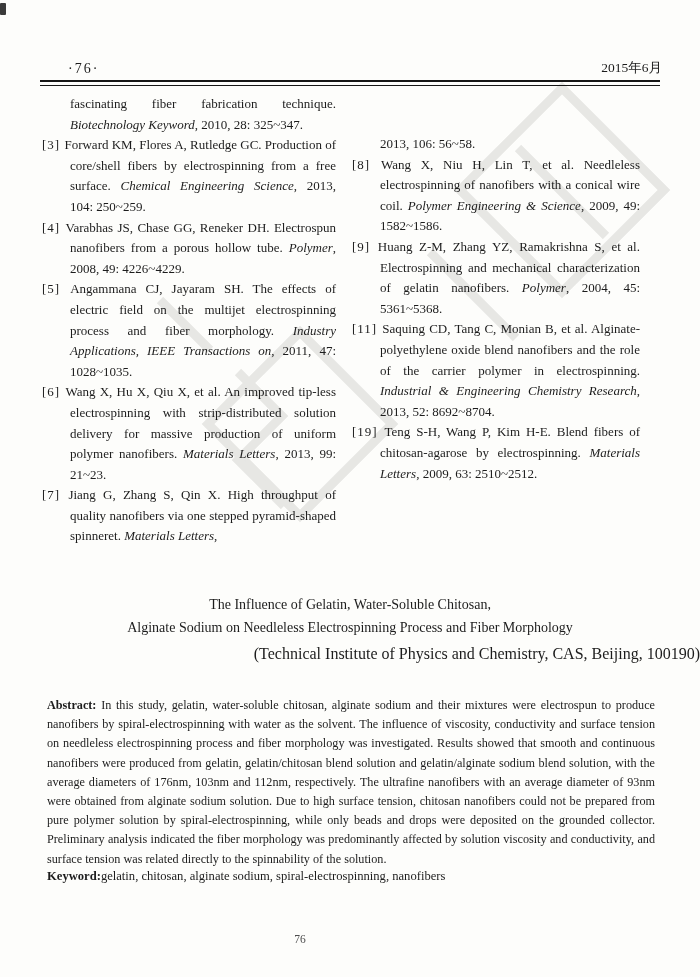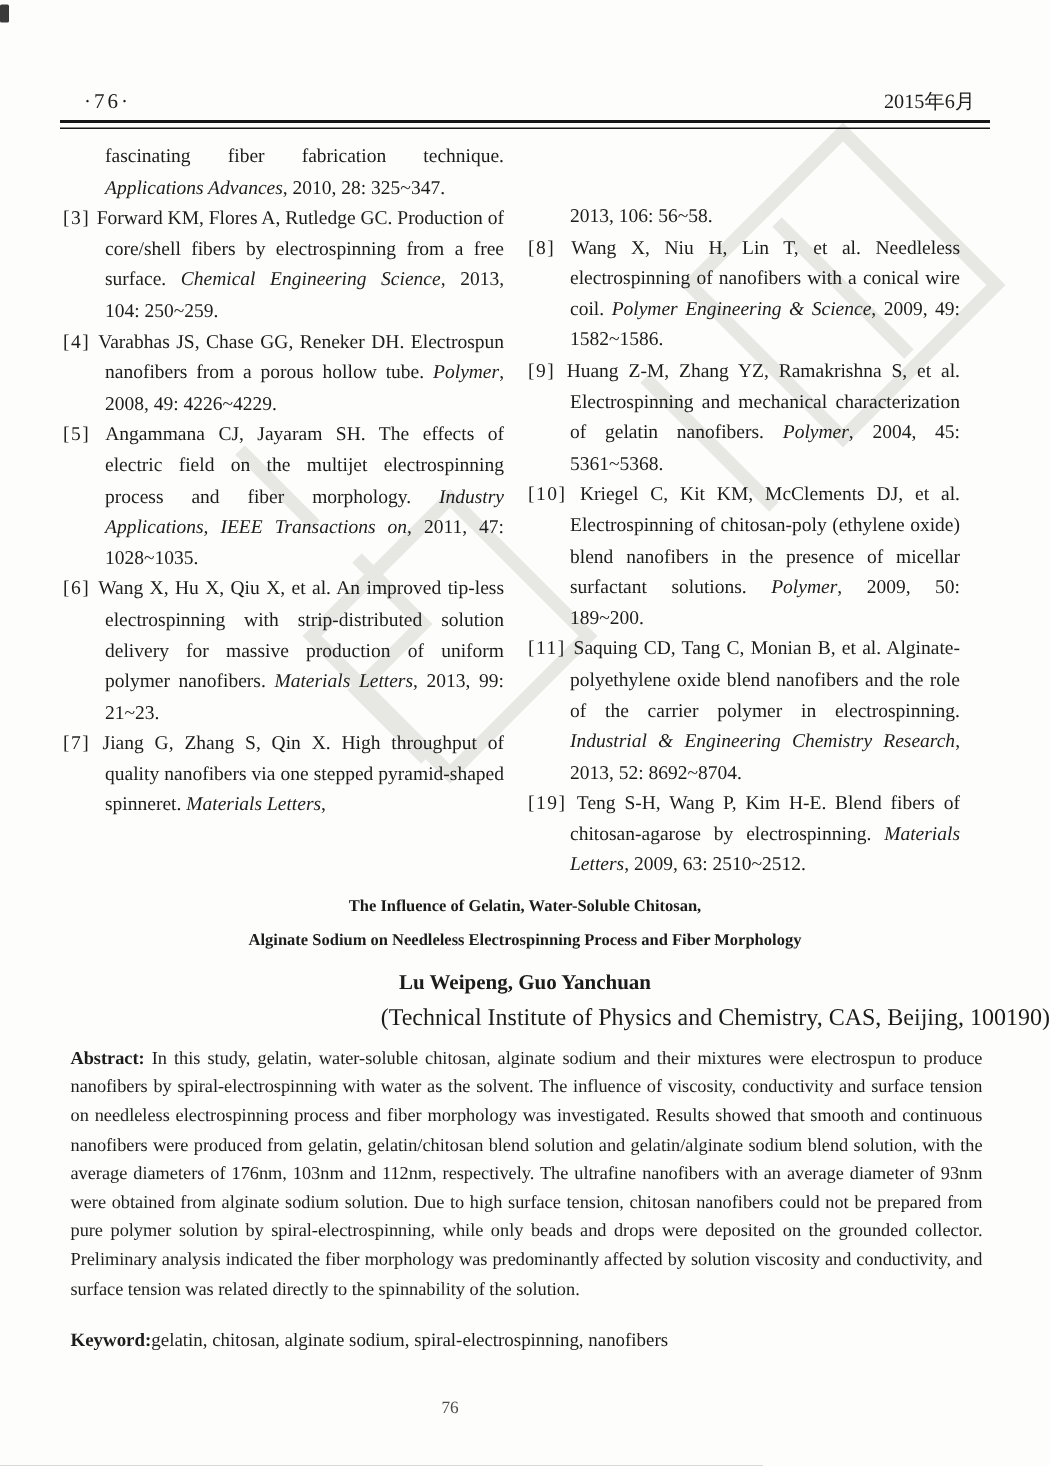--- a/index.html
+++ b/index.html
@@ -10,43 +10,43 @@
     margin:0 auto;
     background:var(--bg,#fdfdfb);
     font-family:"Liberation Serif","DejaVu Serif",serif;
     color:var(--text,#1c1c1c);
     overflow:hidden;
   }
   
   .wm{position:absolute;inset:0;z-index:0;pointer-events:none;}
   .speck{position:absolute;left:0;top:3px;width:6px;height:12px;background:#3a3a3a;border-radius:1px;z-index:2;}
 
-  .header{position:absolute;top:50px;left:40px;width:620px;height:28px;z-index:1;}
+  .header{position:absolute;top:50px;left:52px;width:620px;height:28px;z-index:1;}
   .pgmark{position:absolute;left:16px;bottom:1px;font-size:14px;letter-spacing:2px;}
   .jtitle{position:absolute;left:0;right:0;bottom:1px;text-align:center;font-size:15.5px;font-weight:600;letter-spacing:0.62em;padding-left:0.62em;font-family:"Liberation Serif","DejaVu Serif",serif;}
   .hdate{position:absolute;right:10px;bottom:1px;font-size:13.5px;}
   .rule{position:absolute;top:80px;left:40px;width:620px;height:2.6px;border-top:2.2px solid var(--rule,#161616);border-bottom:1.3px solid var(--rule,#161616);z-index:1;}
 
   .refs{position:absolute;top:94px;left:42px;width:598px;display:flex;gap:16px;z-index:1;}
   .col{width:294px;font-size:13px;line-height:20.6px;text-align:justify;}
   .col.right{width:288px;margin-top:40px;}
   .ref{padding-left:28px;text-indent:-28px;}
   .ref.cont{text-indent:0;}
   .ref em{font-style:italic;}
   .lbl{letter-spacing:1px;}
 
   .titleblock{position:absolute;top:593px;left:0;width:700px;text-align:center;z-index:1;}
-  .t1,.t2{font-weight:bold;font-size:11px;line-height:23px;}
+  .t1,.t2{font-weight:normal;font-size:14px;line-height:23px;}
   .authors{font-weight:bold;font-size:14px;margin-top:9px;}
   .affil{font-size:16px;margin-top:6px;text-align:right;}
 
   .bottom{position:absolute;top:696px;left:47px;width:608px;z-index:1;}
   .abstract{font-size:12.2px;line-height:19.2px;text-align:justify;}
   .b{font-weight:bold;}
-  .keyword{margin-top:17px;font-size:12.6px;}
+  .keyword{font-size:12.6px;}
 
   .footer{position:absolute;top:933px;left:0;width:600px;text-align:center;font-size:11.5px;color:#4c4c4c;z-index:1;}
 </style>
 </head>
 <body>
 
 <div class="page">
 
   <svg class="wm" width="700" height="977" viewBox="0 0 700 977">
     <g fill="none" stroke="var(--wm,#e4e4e1)" stroke-width="9" opacity="0.85">
@@ -62,41 +62,39 @@
   <div class="speck"></div>
 
   <div class="header">
     <span class="pgmark">·76·</span>
     <span class="hdate">2015年6月</span>
   </div>
   <div class="rule"></div>
 
   <div class="refs">
     <div class="col left" id="refs-left">
-        <div class="ref cont"><span>fascinating fiber fabrication technique. </span><em>Applications Advances</em><span>, 2010, 28: 325~347.</span></div>
+        <div class="ref cont"><span>fascinating fiber fabrication technique. </span><em>Biotechnology Keyword</em><span>, 2010, 28: 325~347.</span></div>
         <div class="ref"><span class="lbl">[3] </span><span>Forward KM, Flores A, Rutledge GC. Production of core/shell fibers by electrospinning from a free surface. </span><em>Chemical Engineering Science</em><span>, 2013, 104: 250~259.</span></div>
         <div class="ref"><span class="lbl">[4] </span><span>Varabhas JS, Chase GG, Reneker DH. Electrospun nanofibers from a porous hollow tube. </span><em>Polymer</em><span>, 2008, 49: 4226~4229.</span></div>
         <div class="ref"><span class="lbl">[5] </span><span>Angammana CJ, Jayaram SH. The effects of electric field on the multijet electrospinning process and fiber morphology. </span><em>Industry Applications, IEEE Transactions on</em><span>, 2011, 47: 1028~1035.</span></div>
         <div class="ref"><span class="lbl">[6] </span><span>Wang X, Hu X, Qiu X, et al. An improved tip-less electrospinning with strip-distributed solution delivery for massive production of uniform polymer nanofibers. </span><em>Materials Letters</em><span>, 2013, 99: 21~23.</span></div>
         <div class="ref"><span class="lbl">[7] </span><span>Jiang G, Zhang S, Qin X. High throughput of quality nanofibers via one stepped pyramid-shaped spinneret. </span><em>Materials Letters</em><span>,</span></div>
       </div>
     <div class="col right" id="refs-right">
         <div class="ref cont"><span>2013, 106: 56~58.</span></div>
         <div class="ref"><span class="lbl">[8] </span><span>Wang X, Niu H, Lin T, et al. Needleless electrospinning of nanofibers with a conical wire coil. </span><em>Polymer Engineering &amp; Science</em><span>, 2009, 49: 1582~1586.</span></div>
         <div class="ref"><span class="lbl">[9] </span><span>Huang Z-M, Zhang YZ, Ramakrishna S, et al. Electrospinning and mechanical characterization of gelatin nanofibers. </span><em>Polymer</em><span>, 2004, 45: 5361~5368.</span></div>
-        <div class="ref"><span class="lbl">[10] </span><span>Kriegel C, Kit KM, McClements DJ, et al. Electrospinning of chitosan-poly (ethylene oxide) blend nanofibers in the presence of micellar surfactant solutions. </span><em>Polymer</em><span>, 2009, 50: 189~200.</span></div>
         <div class="ref"><span class="lbl">[11] </span><span>Saquing CD, Tang C, Monian B, et al. Alginate-polyethylene oxide blend nanofibers and the role of the carrier polymer in electrospinning. </span><em>Industrial &amp; Engineering Chemistry Research</em><span>, 2013, 52: 8692~8704.</span></div>
         <div class="ref"><span class="lbl">[19] </span><span>Teng S-H, Wang P, Kim H-E. Blend fibers of chitosan-agarose by electrospinning. </span><em>Materials Letters</em><span>, 2009, 63: 2510~2512.</span></div>
       </div>
   </div>
 
   <div class="titleblock">
     <div class="t1">The Influence of Gelatin, Water-Soluble Chitosan,</div>
     <div class="t2">Alginate Sodium on Needleless Electrospinning Process and Fiber Morphology</div>
-    <div class="authors">Lu Weipeng, Guo Yanchuan</div>
     <div class="affil">(Technical Institute of Physics and Chemistry, CAS, Beijing, 100190)</div>
   </div>
 
   <div class="bottom">
     <div class="abstract"><span class="b">Abstract:</span> <span>In this study, gelatin, water-soluble chitosan, alginate sodium and their mixtures were electrospun to produce nanofibers by spiral-electrospinning with water as the solvent. The influence of viscosity, conductivity and surface tension on needleless electrospinning process and fiber morphology was investigated. Results showed that smooth and continuous nanofibers were produced from gelatin, gelatin/chitosan blend solution and gelatin/alginate sodium blend solution, with the average diameters of 176nm, 103nm and 112nm, respectively. The ultrafine nanofibers with an average diameter of 93nm were obtained from alginate sodium solution. Due to high surface tension, chitosan nanofibers could not be prepared from pure polymer solution by spiral-electrospinning, while only beads and drops were deposited on the grounded collector. Preliminary analysis indicated the fiber morphology was predominantly affected by solution viscosity and conductivity, and surface tension was related directly to the spinnability of the solution.</span></div>
     <div class="keyword"><span class="b">Keyword:</span><span>gelatin, chitosan, alginate sodium, spiral-electrospinning, nanofibers</span></div>
   </div>
 
   <div class="footer">76</div>
 

